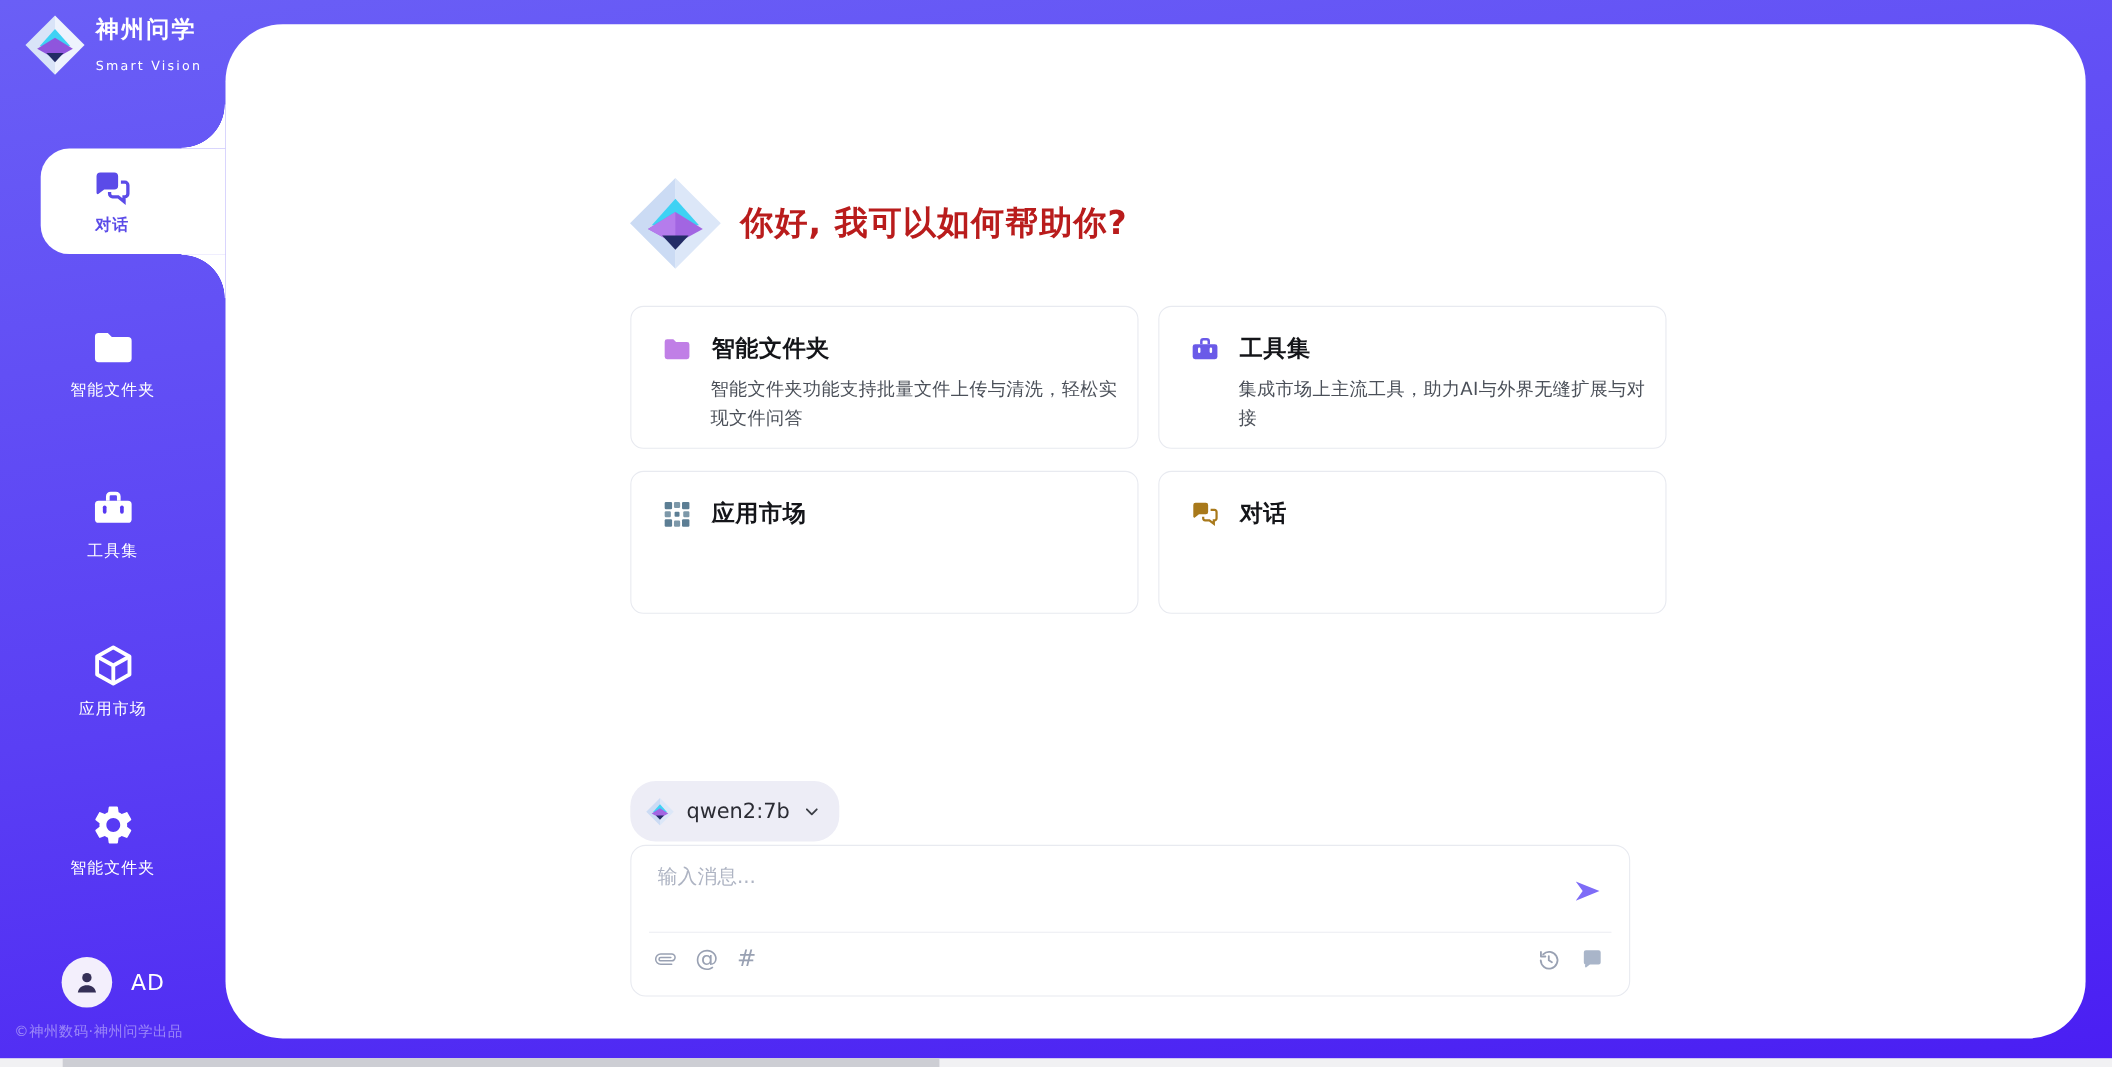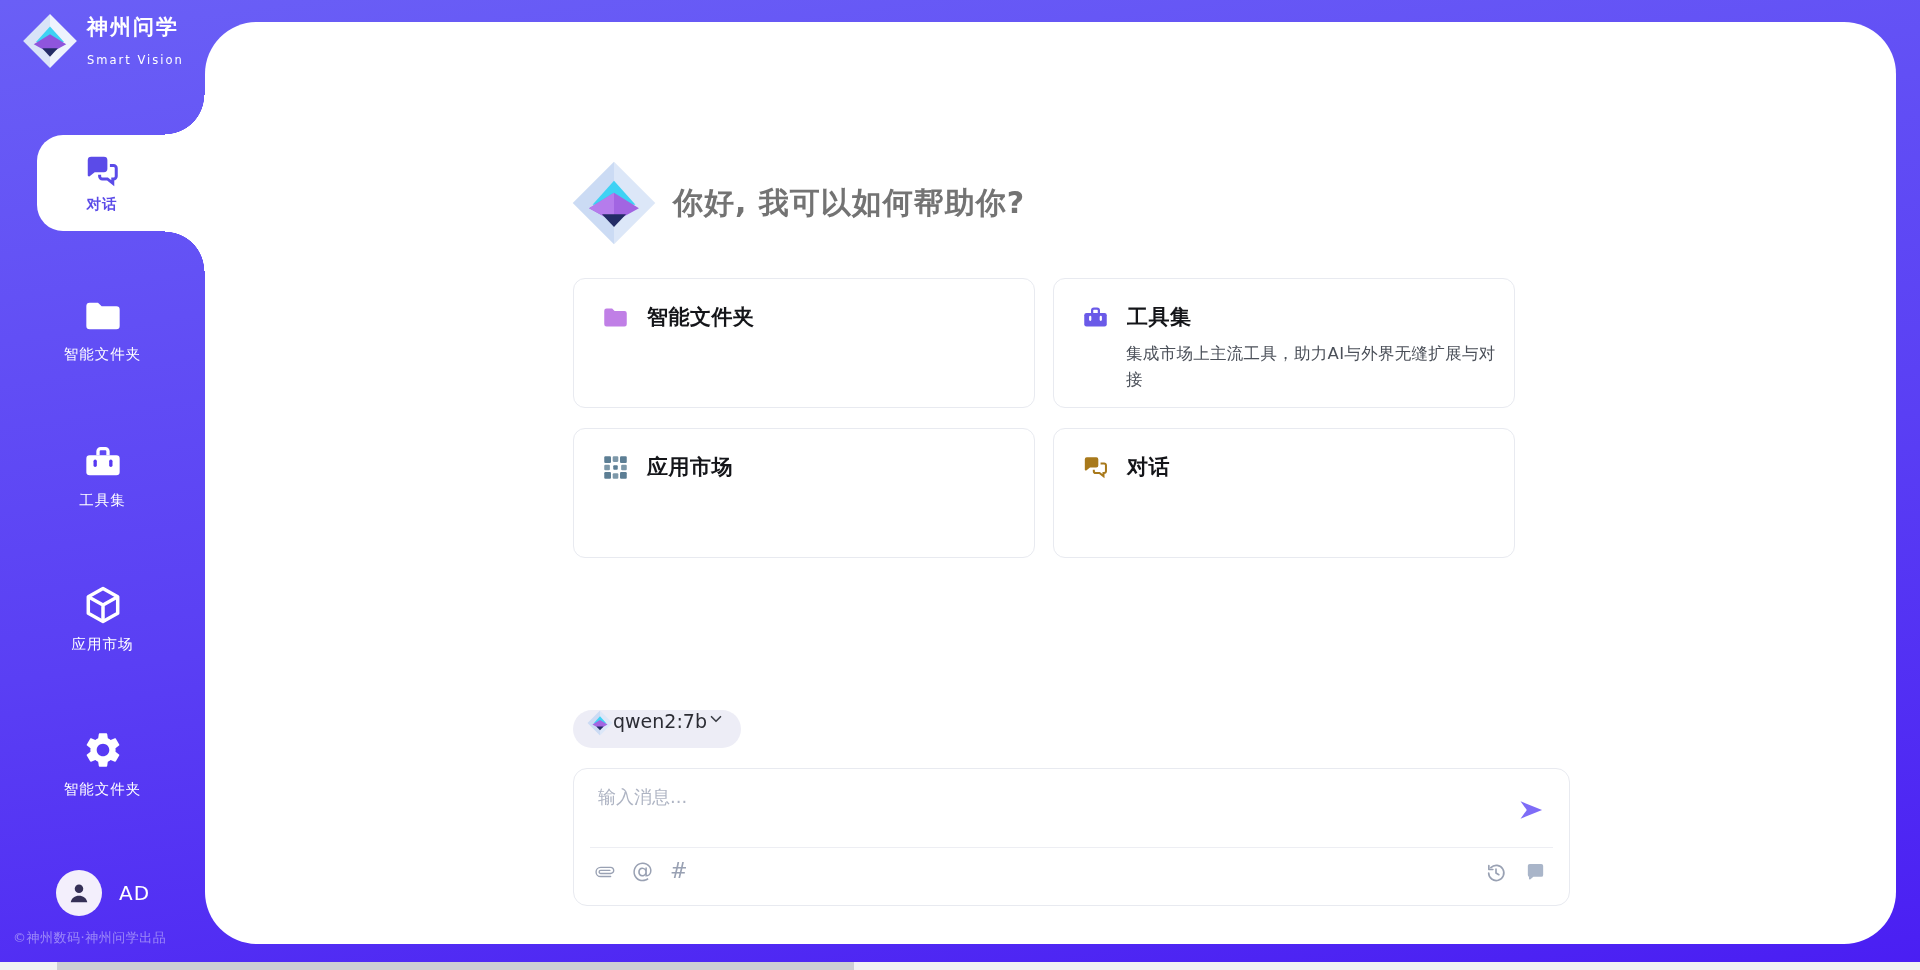--- a/index.html
+++ b/index.html
@@ -37,38 +37,38 @@
   .user-row { position:absolute; left:56px; top:870px; display:flex; align-items:center; gap:17px; cursor:pointer;text-align:right; }
   .avatar { width:46px; height:46px; border-radius:50%; background:#f3effc; display:flex;
             align-items:center; justify-content:center; }
   .user-name { color:#fff; font-size:20px; letter-spacing:1px; }
 
   .copyright { position:absolute; left:13px; top:929px; color:rgba(255,255,255,0.42);
                font-size:13px; letter-spacing:0.5px; }
 
   
   .greeting { position:absolute; left:366px; top:138px; display:flex; align-items:center; gap:16px; }
-  .greeting h1 { font-size:30px; font-weight:bold; color:#737373; letter-spacing:1px; }
+  .greeting h1 { font-size:30px; font-weight:bold; color:#b91c1c; letter-spacing:1px; }
 
   
   .cards { position:absolute; left:368px; top:256px; display:grid;
            grid-template-columns:462px 462px; grid-auto-rows:130px; column-gap:18px; row-gap:20px; }
   .card { background:#fff; border:1px solid #e8eaf0; border-radius:12px; padding:24px 28px 0 28px; cursor:pointer; }
   .card-head { display:flex; align-items:center; gap:18px; }
   .card-title { font-size:21px; font-weight:bold; color:#141519; letter-spacing:0.5px; }
   .card-desc { margin-top:10px; margin-left:44px; width:376px; font-size:16.5px; line-height:1.55;
                color:#4b5059; letter-spacing:0.3px; }
 
   
-  .model-pill { position:absolute; left:368px; top:688px; height:38px; padding:0 16px 0 14px;
-                background:#ededf6; border-radius:23px; display:flex; align-items:flex-start; cursor:pointer; }
+  .model-pill { position:absolute; left:368px; top:688px; height:55px; padding:0 16px 0 14px;
+                background:#ededf6; border-radius:23px; display:flex; align-items:center; gap:11px; cursor:pointer; }
   .model-name { font-size:19px; color:#2b2c34; font-weight:500; }
 
   
-  .composer { position:absolute; left:368px; top:746px; width:997px; height:138px;
+  .composer { position:absolute; left:368px; top:746px; width:909px; height:138px;
               background:#fff; border:1px solid #e8eaf0; border-radius:14px; }
   .composer textarea { position:absolute; left:24px; top:16px; width:860px; height:48px;
               border:none; outline:none; resize:none; background:transparent;
               font-family:inherit; font-size:18px; color:#333; }
   .composer textarea::placeholder { color:#aeb4c3; }
   .send-btn { position:absolute; right:22px; top:26px; width:30px; height:30px; border:none;
               background:transparent; cursor:pointer; }
   .composer-divider { position:absolute; left:16px; right:16px; top:78px; height:1px; background:#edeef3; }
   .composer-left-icons { position:absolute; left:21px; top:92px; display:flex; align-items:center; gap:17px; }
   .composer-right-icons { position:absolute; right:22px; top:92px; display:flex; align-items:center; gap:17px; }
@@ -101,20 +101,21 @@
 
     <div class="cards">
 
       <div class="card">
         <div class="card-head">
           <svg width="27" height="27" viewBox="0 0 24 24">
             <path d="M2 6A2 2 0 0 1 4 4h5l2.2 2.2H20A2 2 0 0 1 22 8.2V18a2 2 0 0 1-2 2H4a2 2 0 0 1-2-2z" fill="#c07fe6"></path>
           </svg>
           <div class="card-title">智能文件夹</div>
         </div>
+        <div class="card-desc">智能文件夹功能支持批量文件上传与清洗，轻松实现文件问答</div>
       </div>
 
       <div class="card">
         <div class="card-head">
           <svg width="27" height="27" viewBox="0 0 24 24">
             <path d="M9 8V5.6A1.6 1.6 0 0 1 10.6 4h2.8A1.6 1.6 0 0 1 15 5.6V8" fill="none" stroke="#6a5ae8" stroke-width="2"></path>
             <rect x="2" y="8" width="20" height="12" rx="2" fill="#6a5ae8"></rect>
             <rect x="6.3" y="10.5" width="2" height="4.5" rx="1" fill="#fff"></rect>
             <rect x="15.7" y="10.5" width="2" height="4.5" rx="1" fill="#fff"></rect>
           </svg>

